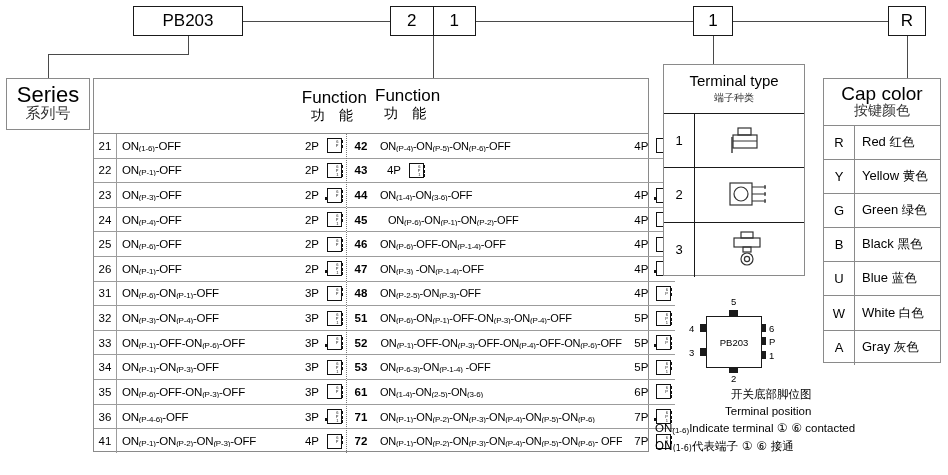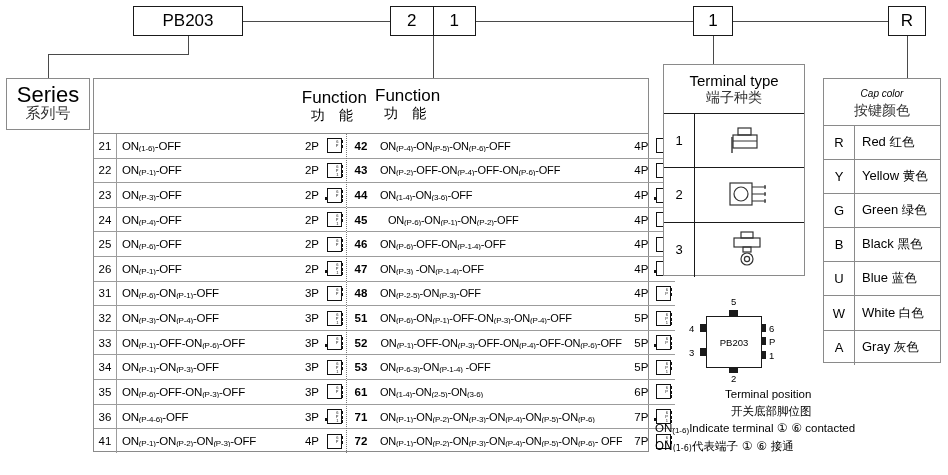--- a/index.html
+++ b/index.html
@@ -62,35 +62,35 @@
   .pinicon i.r{width:2.5px;height:3px;right:-2.5px;}
   .pinicon i.l{width:2.5px;height:3px;left:-2.5px;}
   .pinicon s{position:absolute;font-size:4px;text-decoration:none;color:#111;
       font-family:"Liberation Sans",sans-serif;line-height:4px;}
 
   
   #panel-terminal{left:663px;top:64px;width:142px;height:212px;}
   .tt-head{height:48px;display:flex;flex-direction:column;align-items:center;
       justify-content:center;border-bottom:1px solid #1a1a1a;}
   .tt-head .en{font-size:15px;line-height:17px;}
-  .tt-head .cn{font-size:14px;line-height:17px;color:#333;
+  .tt-head .cn{font-size:10px;line-height:17px;color:#333;
       font-family:"DejaVu Sans",sans-serif;}
   .tt-row{height:54.3px;display:flex;align-items:center;
       border-bottom:1px solid #1a1a1a;box-sizing:border-box;}
   .tt-row:last-child{border-bottom:none;}
   .tt-no{width:30px;text-align:center;font-size:13px;flex:none;
       border-right:1px solid #1a1a1a;align-self:stretch;
       display:flex;align-items:center;justify-content:center;}
   .tt-ic{flex:1;display:flex;align-items:center;justify-content:center;}
 
   
   #panel-cap{left:823px;top:78px;width:118px;height:285px;}
   .cc-head{height:46px;display:flex;flex-direction:column;align-items:center;
       justify-content:center;border-bottom:1px solid #8a8a8a;}
-  .cc-head .en{font-size:10px;line-height:17px;font-style:italic;}
+  .cc-head .en{font-size:19px;line-height:17px;}
   .cc-head .cn{font-size:14px;line-height:17px;color:#333;
       font-family:"DejaVu Sans",sans-serif;}
   .cc-row{height:34.1px;display:flex;align-items:center;
       border-bottom:1px solid #8a8a8a;box-sizing:border-box;}
   .cc-row:last-child{border-bottom:none;}
   .cc-k{width:30px;text-align:center;font-size:13px;flex:none;
       border-right:1px solid #8a8a8a;align-self:stretch;
       display:flex;align-items:center;justify-content:center;}
   .cc-v{flex:1;padding-left:7px;font-size:13px;white-space:nowrap;}
   .cc-v .zh{font-family:"DejaVu Sans",sans-serif;font-size:12.5px;}
@@ -361,21 +361,20 @@
             <div class="pinicon">
               <i class="r" style="top: 1px;"></i>
               <i class="r" style="top: 6px;"></i>
               <s style="right: 2px; top: 1px;">6</s>
               <s style="right: 2px; top: 5px;">P</s>
             </div>
           </div>
         </div>
         <div class="frow">
           <div class="fno">43</div>
-          <div class="fdesc" style="font-size: 11px;">ON<sub>(P-2)</sub>-OFF-ON<sub>(P-4)</sub>-OFF-ON<sub>(P-6)</sub>-OFF</div>
           <div class="fp">4P</div>
           <div class="fic">
             <div class="pinicon">
               <i class="r" style="top: 1px;"></i>
               <i class="r" style="top: 6px;"></i>
               <i class="r" style="top: 10px;"></i>
               <s style="right: 2px; top: 1px;">6</s>
               <s style="right: 2px; top: 5px;">P</s>
               <s style="right: 2px; top: 9px;">1</s>
             </div>
@@ -645,22 +644,22 @@
 
   <div class="ptab updn" style="left:57px;top:71px;"></div>
   <div class="plab" style="left:59px;top:78px;">2</div>
 
   <div id="pin-body">
     <span>PB203</span>
   </div>
 </div>
 
 <div class="abs" id="notes">
+  <div class="note cn n1">开关底部脚位图</div>
   <div class="note n2">Terminal position</div>
-  <div class="note cn n1">开关底部脚位图</div>
   <div class="note">
     <span>ON</span><sub>(1-6)</sub><span>Indicate terminal</span>
     <span class="circnum">① ⑥</span>
     <span>contacted</span>
   </div>
   <div class="note cn">
     <span>ON</span><sub>(1-6)</sub><span>代表端子</span>
     <span class="circnum">① ⑥</span>
     <span>接通</span>
   </div>

